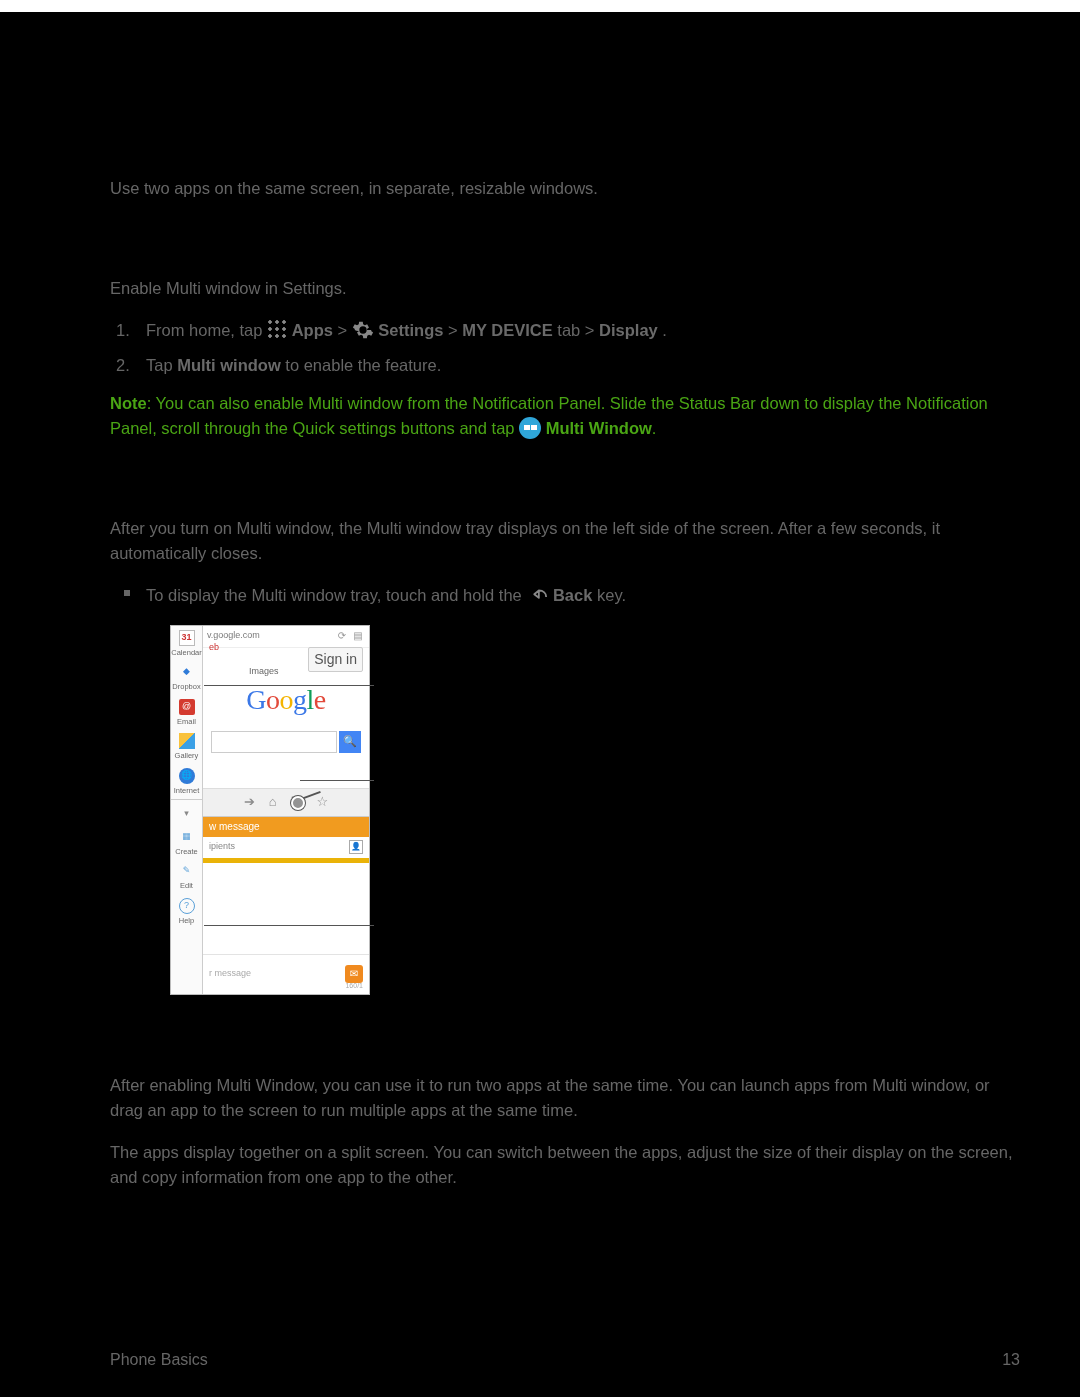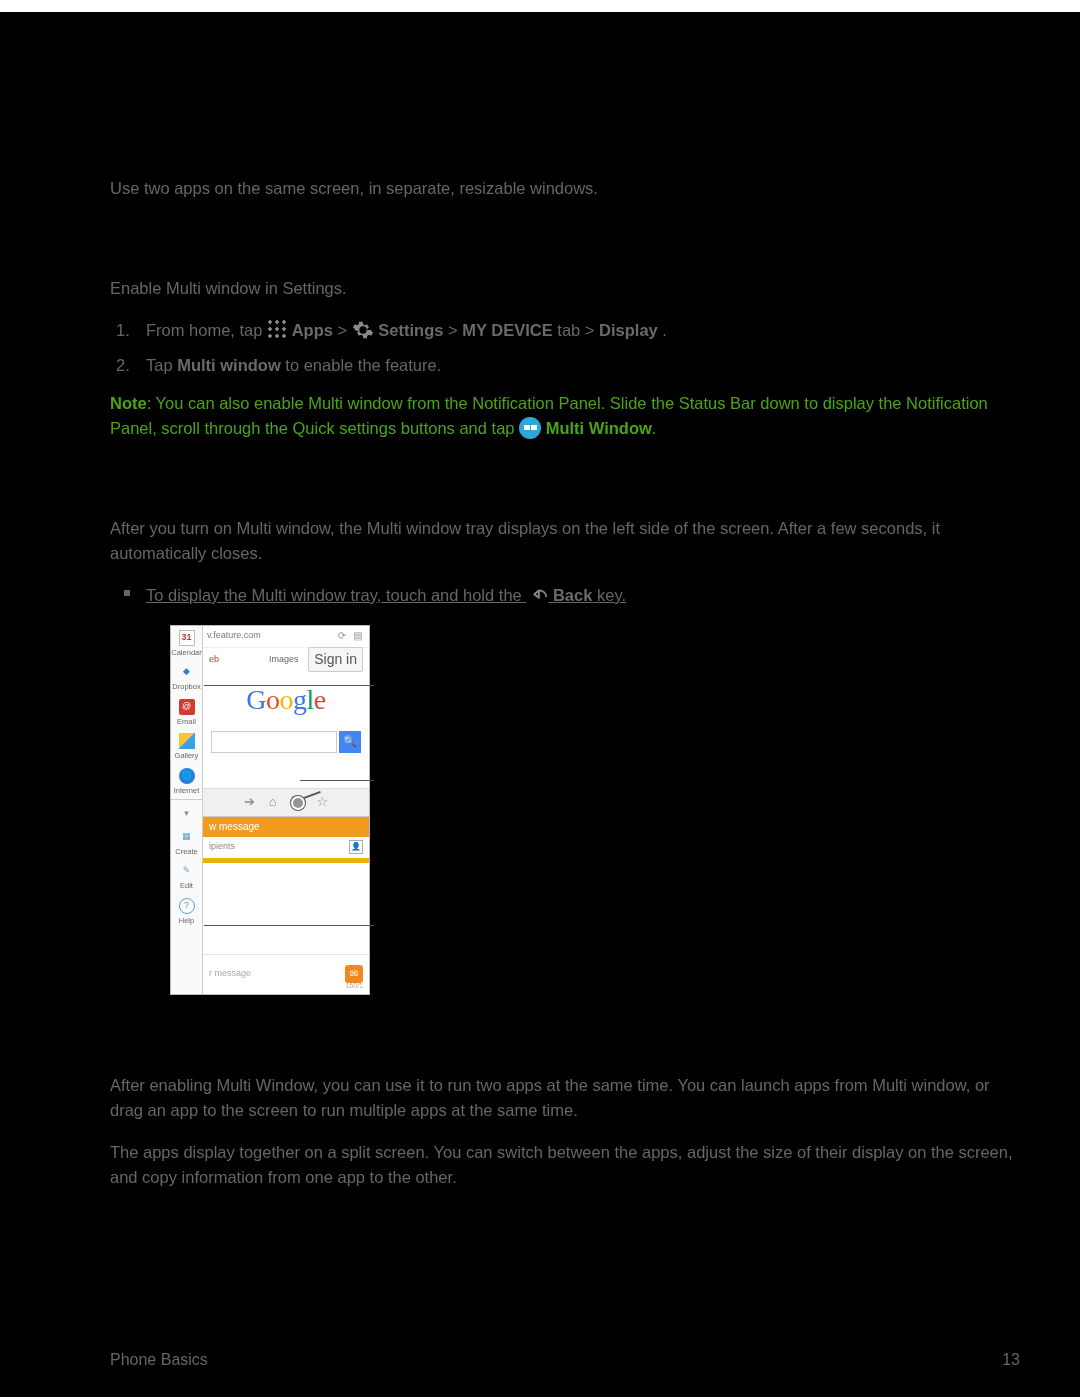--- a/index.html
+++ b/index.html
@@ -34,21 +34,21 @@
     font-weight: 500;
     margin: 26px 0 14px 0;
   }
   p.body { margin: 0 0 16px 0; }
   p.body.green, .green { color: #4aa514; }
   ol.steps { list-style: none; padding-left: 36px; margin: 0 0 12px 0; }
   ol.steps li { margin: 10px 0; position: relative; }
   ol.steps li .num {
     position: absolute; left: -30px; top: 0; color: #666;
   }
-  ul.bul { list-style: none; padding-left: 36px; margin: 0 0 16px 0; text-decoration: underline; }
+  ul.bul { list-style: none; padding-left: 36px; margin: 0 0 16px 0; }
   ul.bul li { position: relative; margin: 8px 0; }
   ul.bul li .sq {
     position: absolute; left: -22px; top: 7px; width: 6px; height: 6px; background: #666;
   }
   strong.kw { color: #6a6a6a; font-weight: 700; }
   
   .ico-apps {
     display: inline-block; vertical-align: -3px;
     width: 20px; height: 20px; position: relative;
     background:
@@ -123,21 +123,21 @@
   }
   .addr .url { flex: 1; color: #7a7a7a; font-size: 9px; }
   .addr .reload, .addr .tabc {
     width: 14px; height: 14px; color: #999; display: flex;
     align-items: center; justify-content: center; font-size: 10px;
   }
   .chips {
     height: 24px; display: flex; align-items: center;
     padding: 0 6px; justify-content: space-between;
   }
-  .chips .left { display: flex; gap: 10px; font-size: 9px; }
+  .chips .left { display: flex; gap: 10px; font-size: 9px; flex-direction: column; }
   .chips .left span:first-child { color: #c33; }
   .chips .left span:last-child { color: #666; padding-left: 40px; }
   .chips .signin {
     font-size: 14px; color: #555; border: 1px solid #ccc;
     padding: 1px 5px; border-radius: 2px; background: #f6f6f6;
   }
   .glogo {
     text-align: center; font-family: Georgia, 'Times New Roman', serif;
     font-size: 28px; margin-top: 6px; letter-spacing: -0.5px;
   }
@@ -313,21 +313,21 @@
             </div>
             <div class="titem">
               <div class="tic" style="border:1px solid #5aa0d8;color:#5aa0d8;border-radius:50%;">?</div>
               <span>Help</span>
             </div>
           </div>
         </div>
 
         <div class="top-half">
           <div class="addr">
-            <span class="url">v.feature.com</span>
+            <span class="url">v.google.com</span>
             <span class="reload">⟳</span>
             <span class="tabc">▤</span>
           </div>
           <div class="chips">
             <div class="left">
               <span>eb</span>
               <span>Images</span>
             </div>
             <span class="signin">Sign in</span>
           </div>

